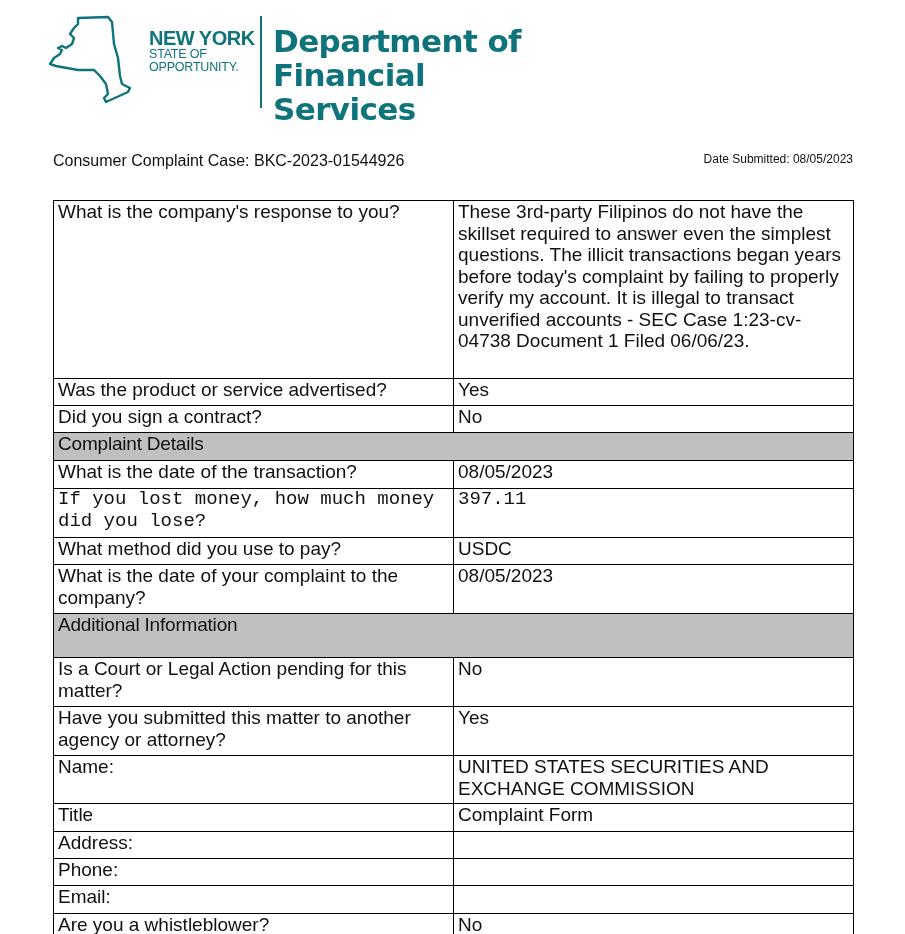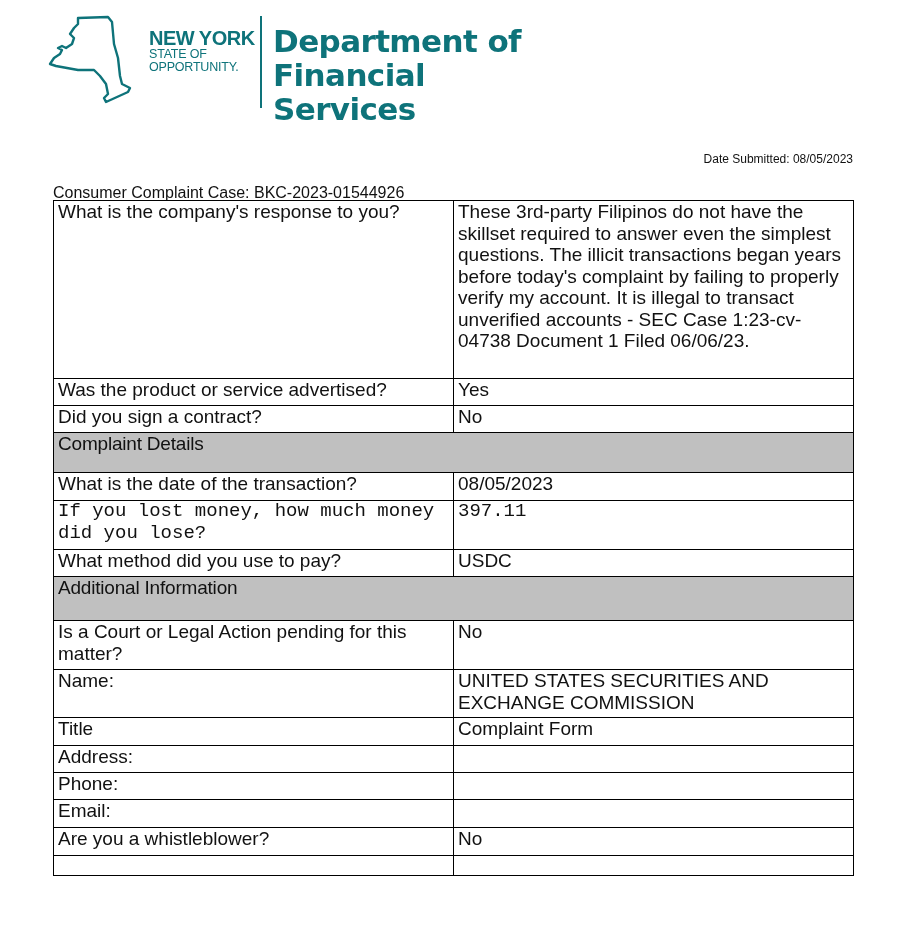--- a/index.html
+++ b/index.html
@@ -4,21 +4,21 @@
 <style>
   html, body { margin:0; padding:0; background:#ffffff; }
   body { width:905px; height:934px; overflow:hidden; position:relative; font-family:"Liberation Sans", sans-serif; color:#111; }
   .logo { position:absolute; left:48px; top:14px; width:520px; height:96px; }
   .ny-map { position:absolute; left:0; top:0; }
   .ny-text { position:absolute; left:101px; top:14px; color:#0e737a; font-family:"Liberation Sans", sans-serif; }
   .ny-big { font-weight:bold; font-size:20px; letter-spacing:-0.5px; line-height:20px; }
   .ny-small { font-size:12.5px; line-height:13px; letter-spacing:-0.2px; }
   .logo-divider { position:absolute; left:212px; top:2px; width:2px; height:92px; background:#0e737a; }
   .dept { position:absolute; left:225px; top:10px; color:#0e737a; font-family:"DejaVu Sans", sans-serif; font-weight:bold; font-size:31px; line-height:34px; letter-spacing:-0.6px; }
-  .meta-left { position:absolute; left:53px; top:152px; font-size:16px;margin-top:32px; }
+  .meta-left { position:absolute; left:53px; top:152px; font-size:16px; }
   .meta-right { position:absolute; right:52px; top:152px; font-size:12px; }
   table.form { position:absolute; left:53px; top:200px; width:801px; border-collapse:collapse; table-layout:fixed; font-size:19px; }
   table.form td { border:1.5px solid #000; padding:0 4px; vertical-align:top; line-height:21.5px; overflow:hidden; }
   table.form td.q { width:391px; }
   table.form tr.section td { background:#c0c0c0; font-weight:normal; }
   .sec-label { font-size:19px; letter-spacing:-0.2px; }
 </style>
 </head>
 <body>
 
@@ -48,41 +48,49 @@
         <td class="a">These 3rd-party Filipinos do not have the skillset required to answer even the simplest questions. The illicit transactions began years before today's complaint by failing to properly verify my account. It is illegal to transact unverified accounts - SEC Case 1:23-cv-04738 Document 1 Filed 06/06/23.</td>
       </tr>
       <tr style="height: 27px;">
         <td class="q">Was the product or service advertised?</td>
         <td class="a">Yes</td>
       </tr>
       <tr style="height: 27px; margin-left: 39px;">
         <td class="q">Did you sign a contract?</td>
         <td class="a">No</td>
       </tr>
-      <tr class="section" style="height: 40px;">
+      <tr class="section" style="height: 28px;">
         <td colspan="2" class="sec-label">Complaint Details</td>
       </tr>
       <tr style="height: 28px;">
         <td class="q">What is the date of the transaction?</td>
         <td class="a">08/05/2023</td>
       </tr>
       <tr style="height: 49px; font-family: Liberation Mono, monospace;">
         <td class="q">If you lost money, how much money did you lose?</td>
         <td class="a">397.11</td>
       </tr>
       <tr style="height: 27px;">
         <td class="q">What method did you use to pay?</td>
         <td class="a">USDC</td>
       </tr>
+      <tr style="height: 49px;">
+        <td class="q">What is the date of your complaint to the company?</td>
+        <td class="a">08/05/2023</td>
+      </tr>
       <tr class="section" style="height: 44px;">
         <td colspan="2" class="sec-label">Additional Information</td>
       </tr>
       <tr style="height: 49px; margin-top: 32px;">
         <td class="q">Is a Court or Legal Action pending for this matter?</td>
         <td class="a">No</td>
+      </tr>
+      <tr style="height: 49px;">
+        <td class="q">Have you submitted this matter to another agency or attorney?</td>
+        <td class="a">Yes</td>
       </tr>
       <tr style="height: 48px;">
         <td class="q">Name:</td>
         <td class="a">UNITED STATES SECURITIES AND EXCHANGE COMMISSION</td>
       </tr>
       <tr style="height: 28px;">
         <td class="q">Title</td>
         <td class="a">Complaint Form</td>
       </tr>
       <tr style="height: 27px;">

